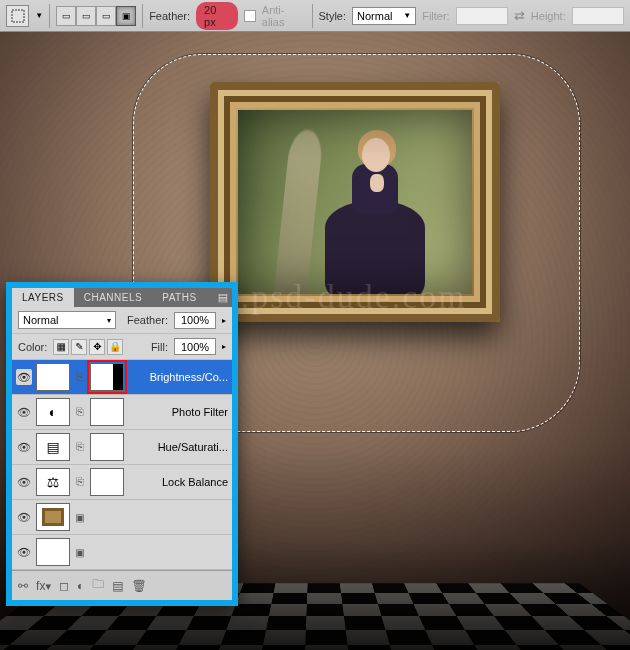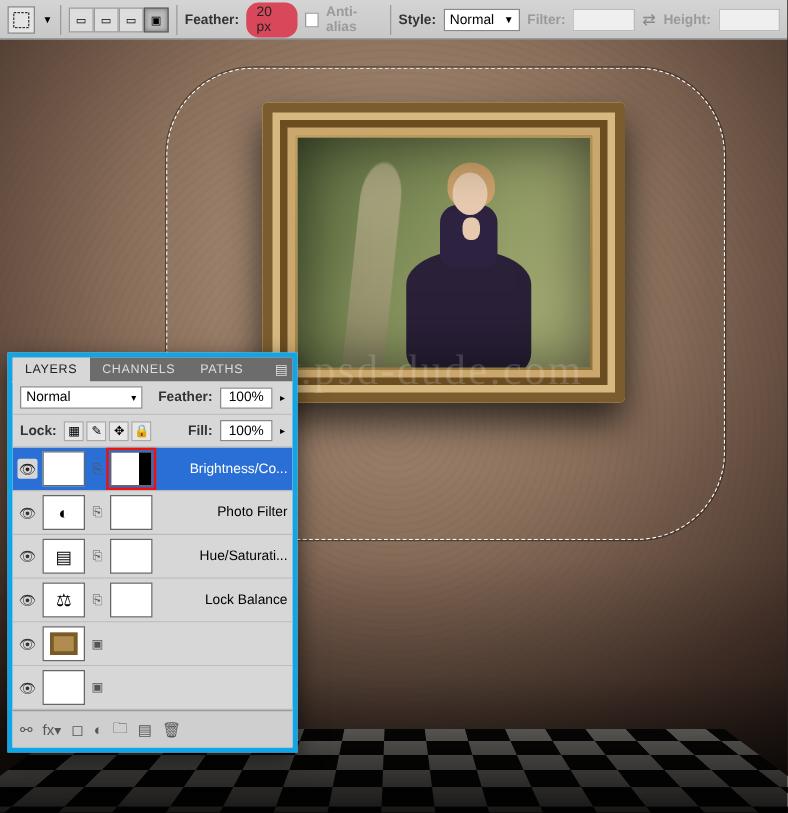--- a/index.html
+++ b/index.html
@@ -5,21 +5,21 @@
   * { box-sizing: border-box; margin: 0; padding: 0; font-family: Tahoma, Arial, sans-serif; font-size: 11px; }
   body { width: 630px; height: 650px; overflow: hidden; background: #2a2522; position: relative; }
 
   
   .options-bar { height: 32px; background: linear-gradient(#d4d4d4,#c8c8c8); border-bottom: 1px solid #8a8a8a; display: flex; align-items: center; padding: 0 6px; gap: 6px; position: relative; z-index: 5; }
   .marquee-tool { width: 24px; height: 22px; border: 1px solid #888; background:#e4e4e4; display:flex; align-items:center; justify-content:center; }
   .marquee-tool svg { width:14px; height:14px; }
   .sel-mode-group { display:flex; gap:0; }
   .sel-mode { width:20px; height:20px; border:1px solid #9a9a9a; background:#ddd; display:flex; align-items:center; justify-content:center; font-size:9px; }
   .sel-mode.active { background:#bbb; border:1px solid #555; box-shadow: inset 0 0 4px rgba(0,0,0,.4); }
-  .opt-label { color:#333;font-weight:bold; }
+  .opt-label { color:#333; }
   .feather-highlight { background:#d9475b; border-radius:10px; padding:2px 8px; color:#222; font-weight:normal; filter: blur(0.3px); }
   .checkbox { width:12px; height:12px; border:1px solid #999; background:#fff; display:inline-block; }
   .disabled { color:#9a9a9a; }
   .style-select { width:66px; height:18px; border:1px solid #888; background:#fff; display:flex; align-items:center; padding:0 4px; justify-content:space-between; }
   .mini-input { width:54px; height:18px; border:1px solid #bbb; background:#efefef; }
   .divider-v { width:1px; height:24px; background:#9a9a9a; }
   .swap-icon { color:#888; font-size:13px; }
 
   
   .canvas { position:absolute; top:32px; left:0; right:0; bottom:0; }
@@ -45,21 +45,21 @@
   .dress { position:absolute; bottom:0; left:5px; width:100px; height:100px; background:#2a2038; border-radius:50% 50% 18px 18px / 28% 28% 18px 18px; }
   .torso { position:absolute; bottom:86px; left:32px; width:46px; height:50px; background:#2d2340; border-radius:14px 14px 10px 10px; }
   .head { position:absolute; bottom:128px; left:42px; width:28px; height:34px; background:#e6c9ae; border-radius:50%; }
   .hair { position:absolute; bottom:134px; left:38px; width:38px; height:36px; background:#caa06a; border-radius:50% 50% 40% 40%; }
   .hands { position:absolute; bottom:108px; left:50px; width:14px; height:18px; background:#e6c9ae; border-radius:40%; }
   .photo-vignette { position:absolute; inset:0; box-shadow: inset 0 0 50px rgba(0,0,0,.6); }
 
   .watermark { position:absolute; top:246px; left:0; right:0; text-align:center; font-family: "Times New Roman", serif; font-size:34px; letter-spacing:2px; color:rgba(255,255,255,.16); pointer-events:none; }
 
   
-  .panel { position:absolute; top:282px; left:6px; width:232px; background:#d7d7d7; border:4px solid #0ea5e9; box-shadow: 0 6px 18px rgba(0,0,0,.6); }
+  .panel { position:absolute; top:282px; left:6px; width:232px; background:#d7d7d7; border:6px solid #0ea5e9; box-shadow: 0 6px 18px rgba(0,0,0,.6); }
   .panel-tabs { display:flex; background:#6c6c6c; }
   .panel-tab { padding:4px 10px; color:#ddd; font-size:10px; letter-spacing:.5px; }
   .panel-tab.active { background:#d7d7d7; color:#222; border-bottom:1px solid #d7d7d7; margin-bottom:-1px; }
   .panel-menu { margin-left:auto; width:18px; display:flex; align-items:center; justify-content:center; color:#ddd; }
   .panel-row { display:flex; align-items:center; padding:4px 6px; gap:6px; border-bottom:1px solid #bfbfbf; }
   .blend-select { flex:0 0 98px; height:18px; border:1px solid #8a8a8a; background:#fff; display:flex; align-items:center; justify-content:space-between; padding:0 4px; }
   .pct-input { width:42px; height:17px; border:1px solid #8a8a8a; background:#fff; text-align:center; display:flex; align-items:center; justify-content:center; }
   .lock-icons { display:flex; gap:2px; }
   .lock-btn { width:16px; height:16px; border:1px solid #aaa; background:#e7e7e7; display:flex; align-items:center; justify-content:center; font-size:10px; }
 
@@ -159,21 +159,21 @@
       <span class="chev">▾</span>
     </div>
     <span style="margin-left:auto" class="opt-label">Feather:</span>
     <div class="pct-input">
         <span>100%</span>
       </div>
     <span class="chev">▸</span>
   </div>
 
   <div class="panel-row">
-    <span class="opt-label">Lock:</span>
+    <span class="opt-label">Color:</span>
     <div class="lock-icons">
       <div class="lock-btn">▦</div>
       <div class="lock-btn">✎</div>
       <div class="lock-btn">✥</div>
       <div class="lock-btn">🔒</div>
     </div>
     <span style="margin-left:auto" class="opt-label">Fill:</span>
     <div class="pct-input">
         <span>100%</span>
       </div>

